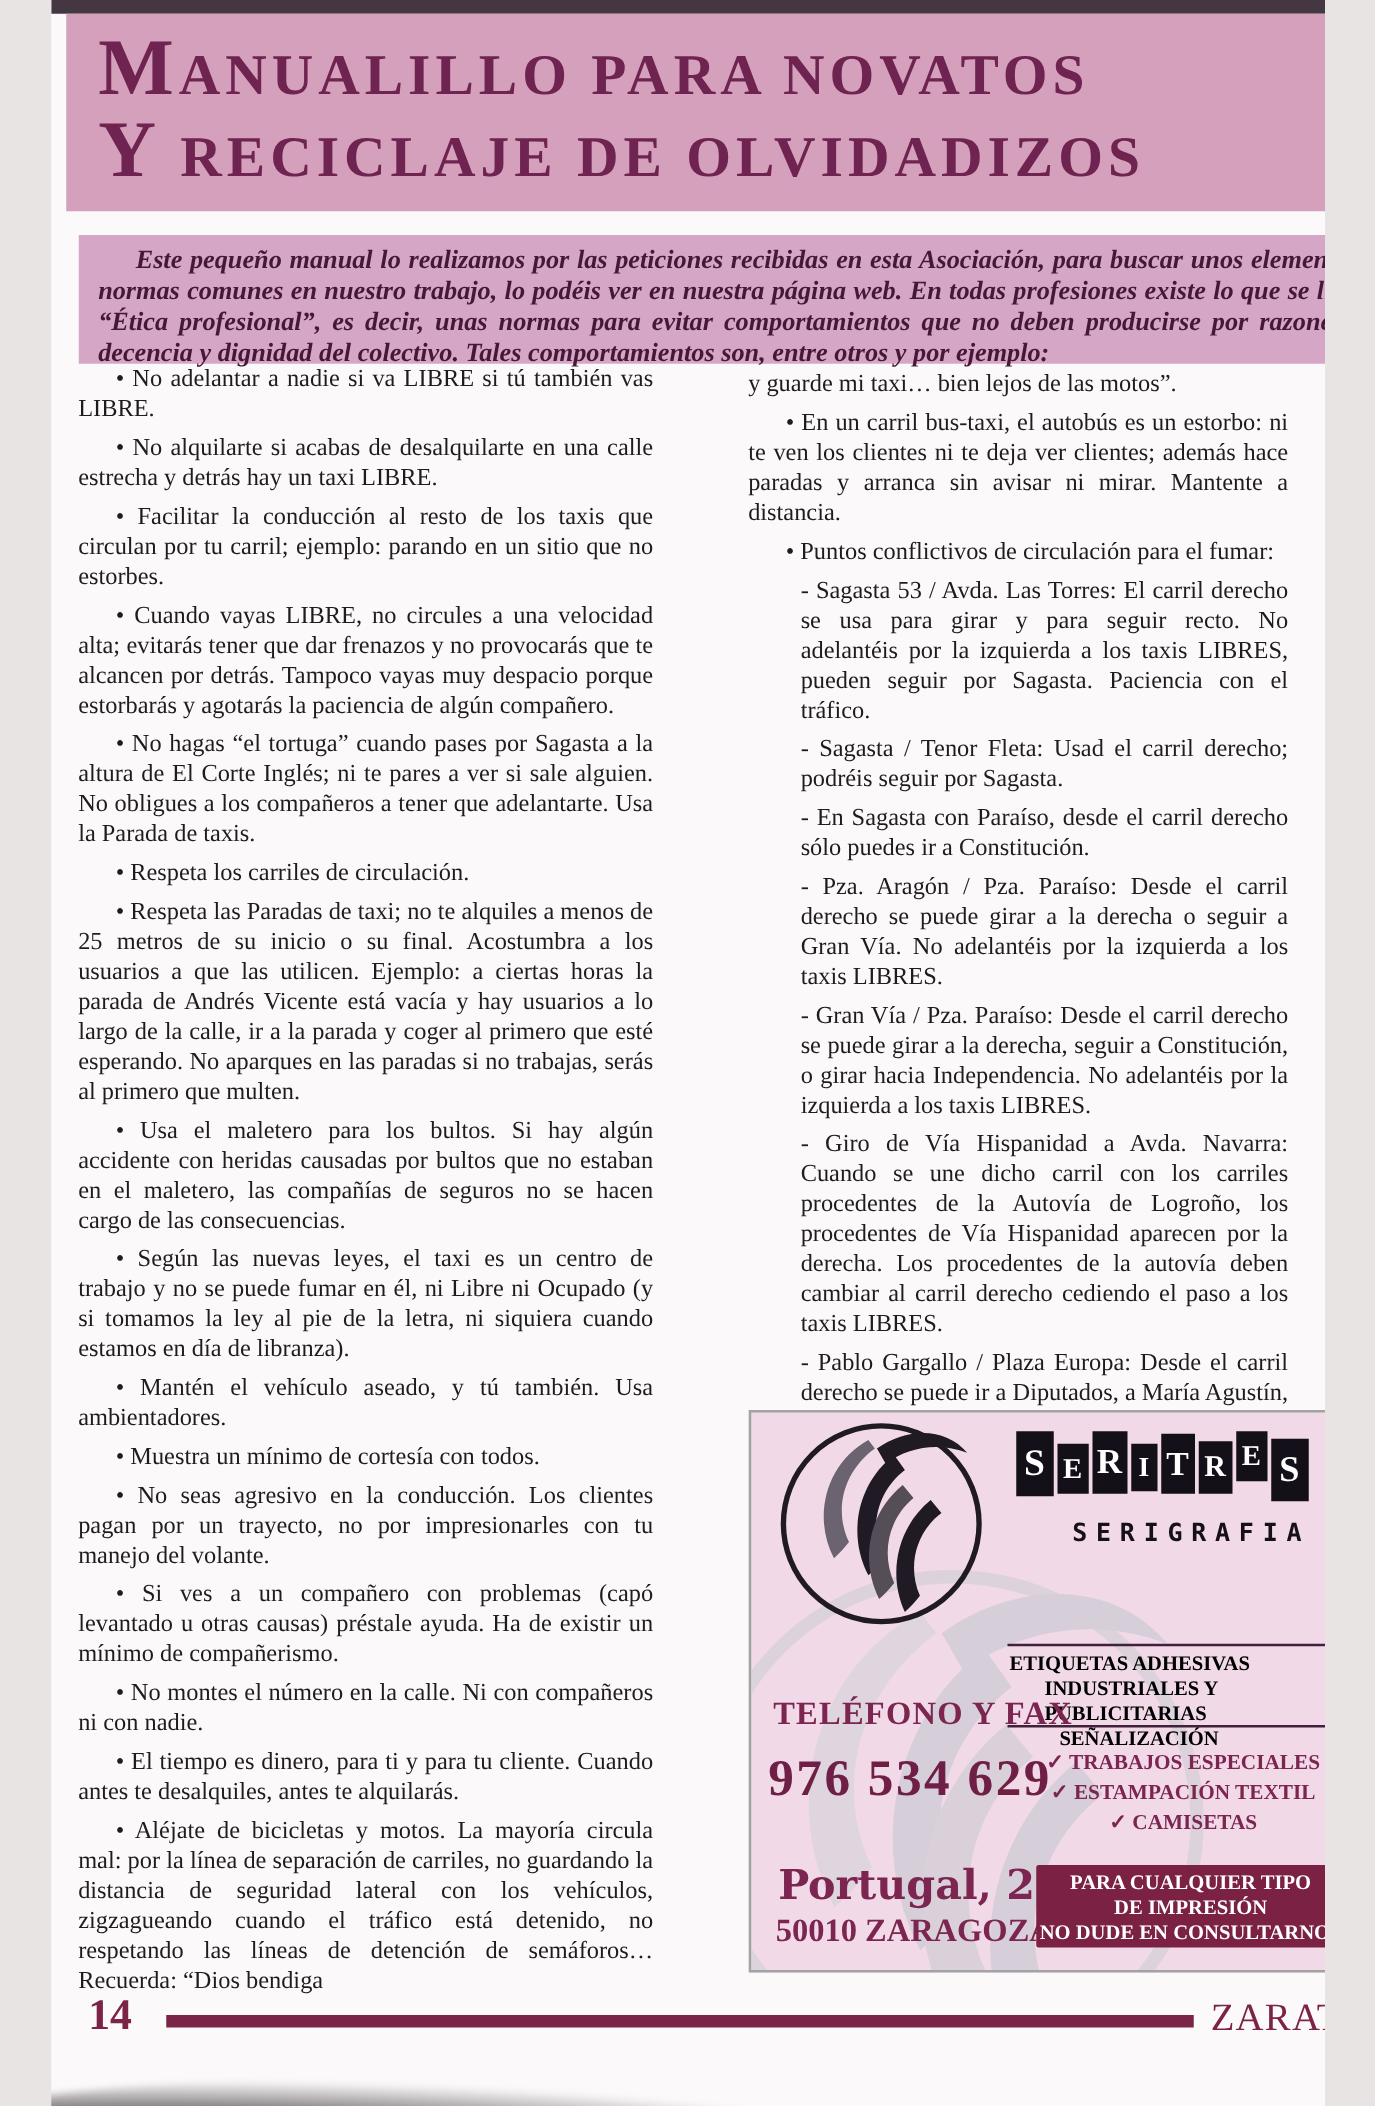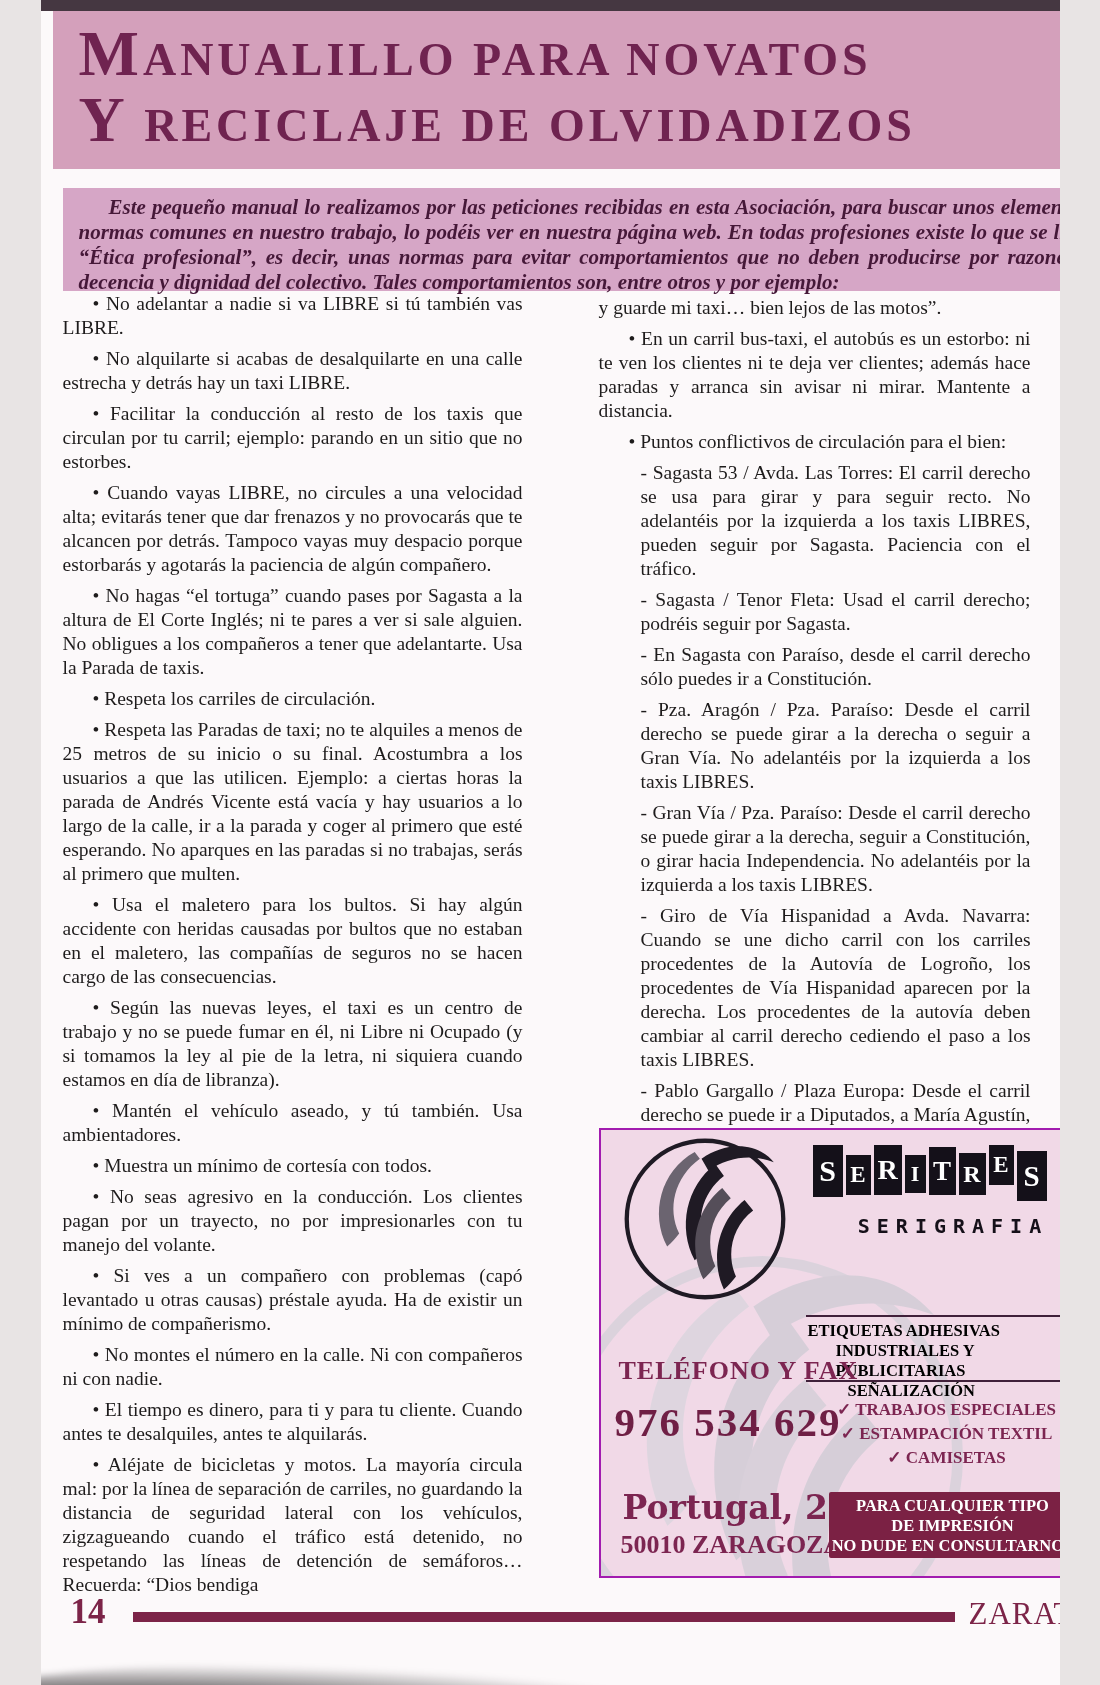--- a/index.html
+++ b/index.html
@@ -32,21 +32,21 @@
   .col{position:absolute;text-align:justify;font-size:19.5px;line-height:24px;}
   .col-left{left:22px;top:292px;width:460px;}
   .col-right{left:558px;top:296px;width:432px;}
   .col p{margin:0;}
   .col p + p{margin-top:7px;}
   .col p.bullet{text-indent:30px;}
   .col p.dash{padding-left:42px;text-indent:0;}
   
   .ad{
     position:absolute;left:558px;top:1128px;width:488px;height:450px;box-sizing:border-box;
-    background:#f1d9e7;border:2px solid #a21caf;overflow:hidden;
+    background:#f1d9e7;border:2px solid #a3a3a3;overflow:hidden;
   }
   .ad-logo{position:absolute;left:18px;top:3px;width:172px;height:172px;}
   .ad-watermark{position:absolute;left:-54px;top:112px;width:430px;height:430px;opacity:.5;}
   .logo-svg{width:100%;height:100%;display:block;}
   .lg-ring{fill:none;stroke:#1f1a24;stroke-width:5;}
   .lg-wedge,.lg-black,.lg-black2{fill:#1f1a24;}
   .lg-gray{fill:#6b6470;}
   .lg-gray2{fill:#554e59;}
   .ad-watermark .lg-ring{stroke:#c6cdd3;}
   .ad-watermark .lg-wedge,.ad-watermark .lg-black,.ad-watermark .lg-black2{fill:#bcc4cb;}
@@ -126,21 +126,21 @@
     <p class="bullet">• No seas agresivo en la conducción. Los clientes pagan por un trayecto, no por impresionarles con tu manejo del volante.</p>
     <p class="bullet">• Si ves a un compañero con problemas (capó levantado u otras causas) préstale ayuda. Ha de existir un mínimo de compañerismo.</p>
     <p class="bullet">• No montes el número en la calle. Ni con compañeros ni con nadie.</p>
     <p class="bullet">• El tiempo es dinero, para ti y para tu cliente. Cuando antes te desalquiles, antes te alquilarás.</p>
     <p class="bullet">• Aléjate de bicicletas y motos. La mayoría circula mal: por la línea de separación de carriles, no guardando la distancia de seguridad lateral con los vehículos, zigzagueando cuando el tráfico está detenido, no respetando las líneas de detención de semáforos…  Recuerda: “Dios bendiga</p>
   </div>
 
   <div class="col col-right">
     <p>y guarde mi taxi… bien lejos de las motos”.</p>
     <p class="bullet">• En un carril bus-taxi, el autobús es un estorbo: ni te ven los clientes ni te deja ver clientes; además hace paradas y arranca sin avisar ni mirar. Mantente a distancia.</p>
-    <p class="bullet">• Puntos conflictivos de circulación para el bien:</p>
+    <p class="bullet">• Puntos conflictivos de circulación para el fumar:</p>
     <p class="dash">- Sagasta 53 / Avda. Las Torres: El carril derecho se usa para girar y para seguir recto. No adelantéis por la izquierda a los taxis LIBRES, pueden seguir por Sagasta. Paciencia con el tráfico.</p>
     <p class="dash">- Sagasta / Tenor Fleta:  Usad el carril derecho; podréis seguir por Sagasta.</p>
     <p class="dash">- En Sagasta con Paraíso, desde el carril derecho sólo puedes ir a Constitución.</p>
     <p class="dash">- Pza. Aragón / Pza. Paraíso: Desde el carril derecho se puede girar a la derecha o seguir  a Gran Vía. No adelantéis por la izquierda a los taxis LIBRES.</p>
     <p class="dash">- Gran Vía / Pza. Paraíso: Desde el carril derecho se puede girar a la derecha, seguir a Constitución, o girar hacia Independencia. No adelantéis por la izquierda a los taxis LIBRES.</p>
     <p class="dash">- Giro de Vía Hispanidad a Avda. Navarra: Cuando se une dicho carril con los carriles procedentes de la Autovía de Logroño, los procedentes de Vía Hispanidad aparecen por la derecha. Los procedentes de la autovía deben cambiar al carril derecho cediendo el paso a los taxis LIBRES.</p>
     <p class="dash">- Pablo Gargallo / Plaza Europa: Desde el carril derecho se puede ir a Diputados, a María Agustín, a Santa Lucía y al Paseo Echegaray y Caballero; pero no girar hacia el puente de la Almozara.</p>
   </div>
 
   <div class="ad">

